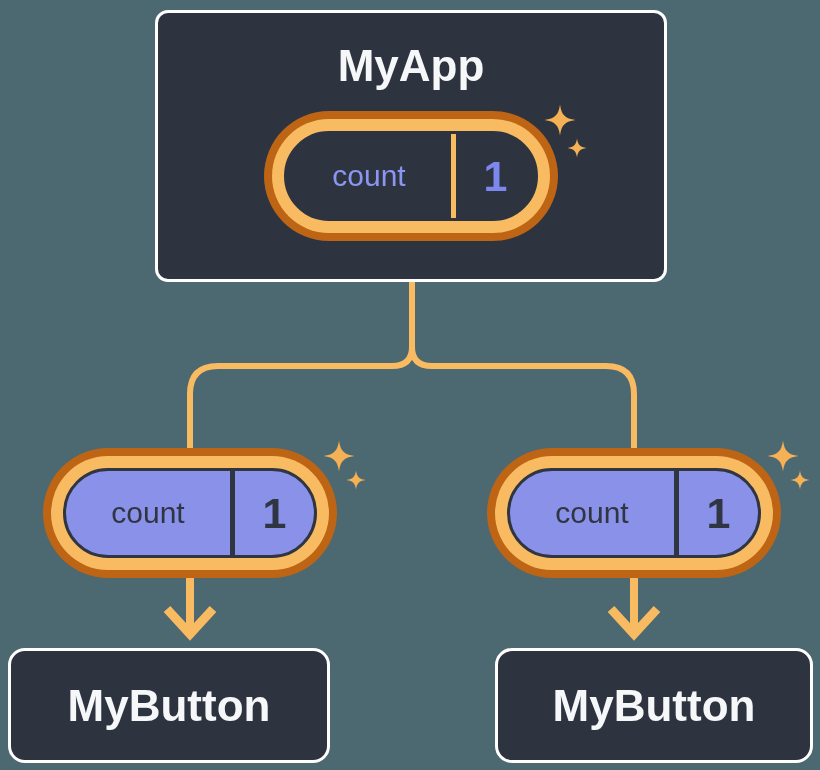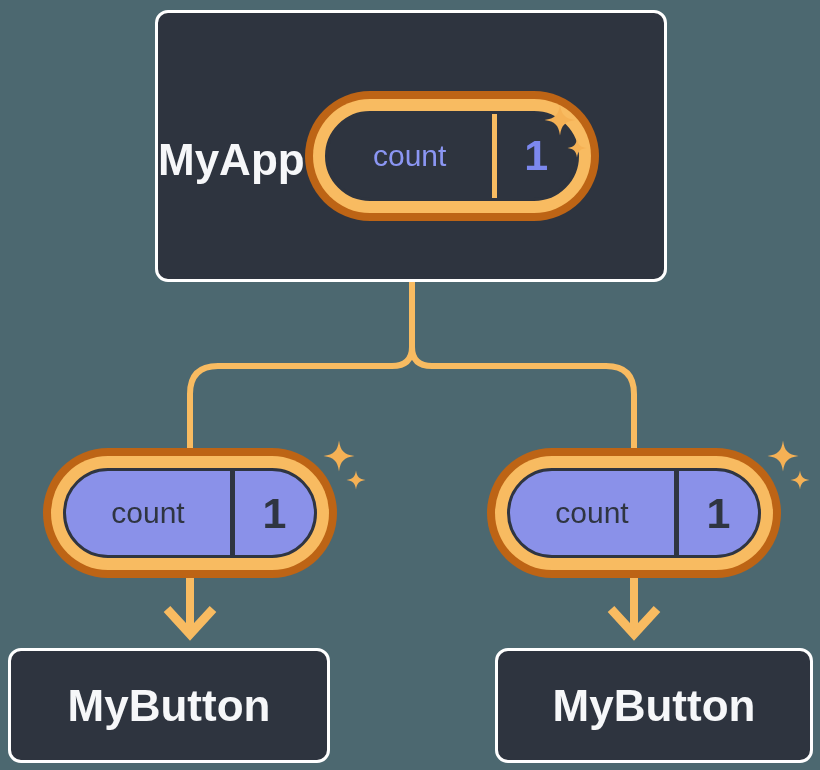--- a/index.html
+++ b/index.html
@@ -45,35 +45,36 @@
     box-sizing: border-box;
     background: var(--card-bg, #2e343f);
     border: 3px solid var(--card-border, #ffffff);
     border-radius: 13px;
     z-index: 2;
   }
   .card-root {
     left: 155px; top: 10px;
     width: 512px; height: 272px;
     display: flex;
-    flex-direction: row;
+    flex-direction: column;
     align-items: center;
   }
   .card-title {
     margin-top: 27px;
     color: var(--text-light, #f6f7f9);
     font-size: 44px;
     font-weight: 600;
     line-height: 52px;
     white-space: nowrap;
   }
   .leaf {
     display: flex;
     align-items: center;
     justify-content: center;
+    border-radius: 17px;
   }
   .leaf .card-title { margin-top: 0; }
   .leaf-left  { left: 8px;   top: 648px; width: 322px; height: 115px; }
   .leaf-right { left: 495px; top: 648px; width: 318px; height: 115px; }
 
   .pill {
     box-sizing: border-box;
     width: 294px; height: 130px;
     border-radius: 999px;
     background: var(--orange-dark, #bd6415);

